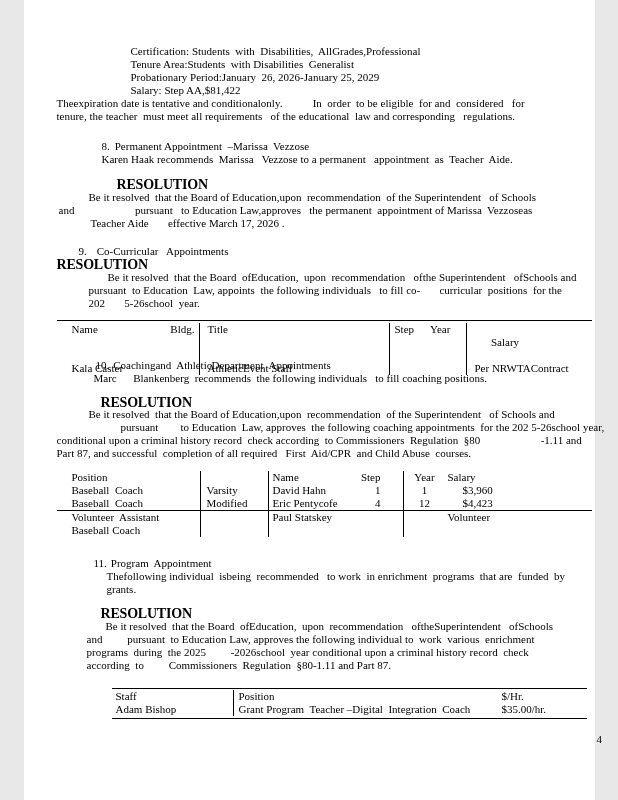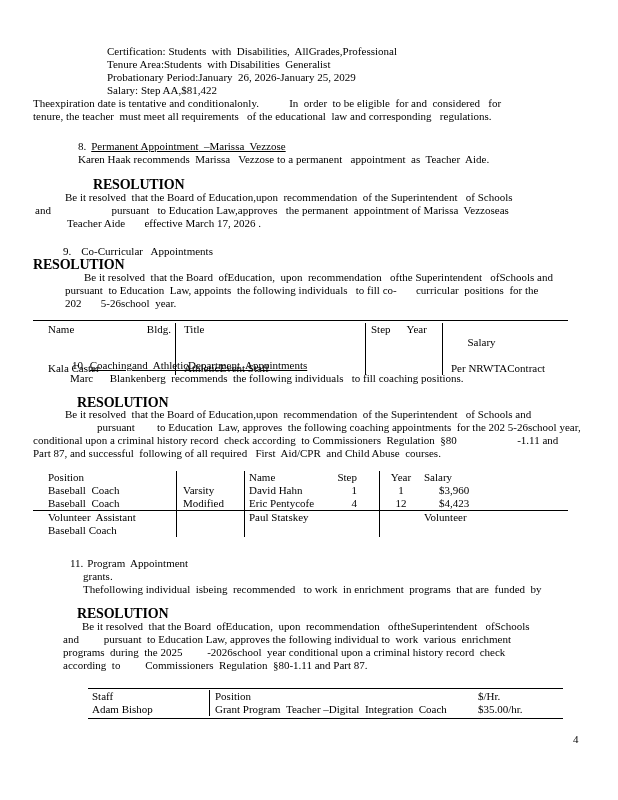--- a/index.html
+++ b/index.html
@@ -1,24 +1,24 @@
 <!DOCTYPE html>
 <html><head>
 <meta charset="utf-8">
 <style>
   html,body { margin:0; padding:0; background:#e8e8e8; }
   .page {
-    position:relative; width:618px; height:800px; margin:0 auto;
+    position:relative; width:571px; height:800px; margin:0 auto;
     background:#ffffff; color:#000;
     font-family:"Liberation Serif","DejaVu Serif",serif;
     font-size:11px; line-height:13px;
   }
   .abs { position:absolute; }
   .line { white-space:pre; }
-  .u { text-decoration:underline; text-underline-offset:1px; }
+  .u { text-underline-offset:1px; }
   .res-label { font-weight:bold; font-size:14px; letter-spacing:-0.2px; }
 
   
   .t1 { left:33px; top:320px; width:535px; display:grid;
         grid-template-columns:142px 190px 77px 126px; border-top:1px solid #000; padding-top:2px; }
   .t1 .c2,.t1 .c3,.t1 .c4 { border-left:1px solid #000; }
   .t1 .c1h { display:flex; justify-content:space-between; padding:0 4px 0 15px; }
   .t1 .c1 { padding-left:15px; }
   .t1 .c2h { padding-left:5px; }
   .t1 .c2 { padding-left:8px; }
@@ -69,21 +69,21 @@
     <span class="line">8.</span><span class="line u" style="margin-left:5px;">Permanent Appointment  –Marissa  Vezzose</span>
   </div>
   <div class="abs line" style="left:78px; top:153px;">Karen Haak recommends  Marissa   Vezzose to a permanent   appointment  as  Teacher  Aide.</div>
   <div class="abs res-label" style="left:93px; top:178px;">RESOLUTION</div>
   <div class="abs" style="left:33px; top:191px;">
     <div class="line" style="margin-left:32px;">Be it resolved  that the Board of Education,upon  recommendation  of the Superintendent   of Schools</div>
     <div class="line" style="margin-left:2px;">and                      pursuant   to Education Law,approves   the permanent  appointment of Marissa  Vezzoseas</div>
     <div class="line" style="margin-left:34px;">Teacher Aide       effective March 17, 2026 .</div>
   </div>
 
-  <div class="abs" style="left:63px; top:245px;">
+  <div class="abs" style="left:55px; top:245px;">
     <span class="line">9.</span><span class="line" style="margin-left:10px;">Co-Curricular   Appointments</span>
   </div>
   <div class="abs res-label" style="left:33px; top:258px;">RESOLUTION</div>
   <div class="abs" style="left:33px; top:271px;">
     <div class="line" style="margin-left:51px;">Be it resolved  that the Board  ofEducation,  upon  recommendation   ofthe Superintendent   ofSchools and</div>
     <div class="line" style="margin-left:32px;">pursuant  to Education  Law, appoints  the following individuals   to fill co-       curricular  positions  for the</div>
     <div class="line" style="margin-left:32px;">202       5-26school  year.</div>
   </div>
 
   <div class="abs t1">
@@ -109,21 +109,21 @@
 
   <div class="abs" style="left:72px; top:359px;">
     <span class="line">10.</span><span class="line u" style="margin-left:4px;">Coachingand  AthleticDepartment  Appointments</span>
   </div>
   <div class="abs line" style="left:70px; top:372px;">Marc      Blankenberg  recommends  the following individuals   to fill coaching positions.</div>
   <div class="abs res-label" style="left:77px; top:396px;">RESOLUTION</div>
   <div class="abs" style="left:33px; top:408px;">
     <div class="line" style="margin-left:32px;">Be it resolved  that the Board of Education,upon  recommendation  of the Superintendent   of Schools and</div>
     <div class="line" style="margin-left:64px;">pursuant        to Education  Law, approves  the following coaching appointments  for the 202 5-26school year,</div>
     <div class="line">conditional upon a criminal history record  check according  to Commissioners  Regulation  §80                      -1.11 and</div>
-    <div class="line">Part 87, and successful  following of all required   First  Aid/CPR  and Child Abuse  courses.</div>
+    <div class="line">Part 87, and successful  completion of all required   First  Aid/CPR  and Child Abuse  courses.</div>
   </div>
 
   <div class="abs t2">
     <div class="cA">Position</div>
     <div class="cB"></div>
     <div class="cC">
       <span class="nm">Name</span>
       <span class="st">Step</span>
     </div>
     <div class="cD">
@@ -162,22 +162,22 @@
     <div class="cD">
       <span class="yr"></span>
       <span class="sal">Volunteer</span>
     </div>
   </div>
 
   <div class="abs" style="left:70px; top:557px;">
     <span class="line">11.</span><span class="line" style="margin-left:4px;">Program  Appointment</span>
   </div>
   <div class="abs" style="left:83px; top:570px;">
+    <div class="line">Thefollowing individual  isbeing  recommended   to work  in enrichment  programs  that are  funded  by</div>
     <div class="line">grants.</div>
-    <div class="line">Thefollowing individual  isbeing  recommended   to work  in enrichment  programs  that are  funded  by</div>
   </div>
   <div class="abs res-label" style="left:77px; top:607px;">RESOLUTION</div>
   <div class="abs" style="left:33px; top:620px;">
     <div class="line" style="margin-left:49px;">Be it resolved  that the Board  ofEducation,  upon  recommendation   oftheSuperintendent   ofSchools</div>
     <div class="line" style="margin-left:30px;">and         pursuant  to Education Law, approves the following individual to  work  various  enrichment</div>
     <div class="line" style="margin-left:30px;">programs  during  the 2025         -2026school  year conditional upon a criminal history record  check</div>
     <div class="line" style="margin-left:30px;">according  to         Commissioners  Regulation  §80-1.11 and Part 87.</div>
   </div>
 
   <div class="abs t3">

